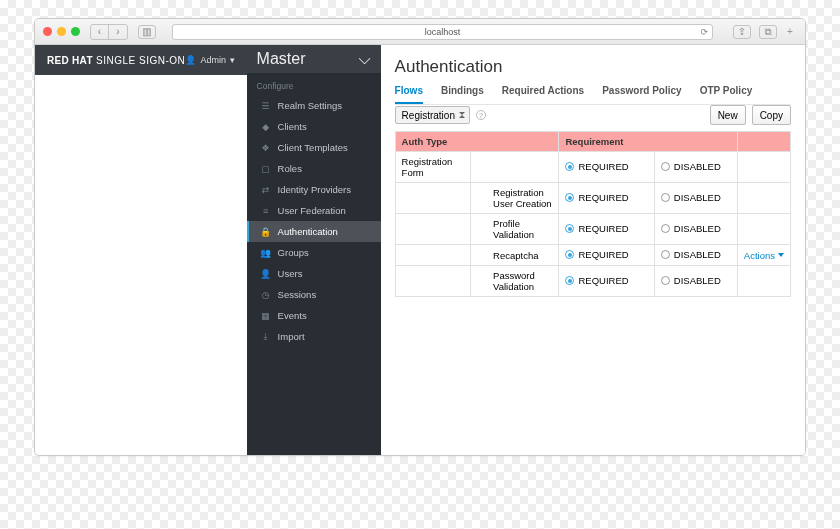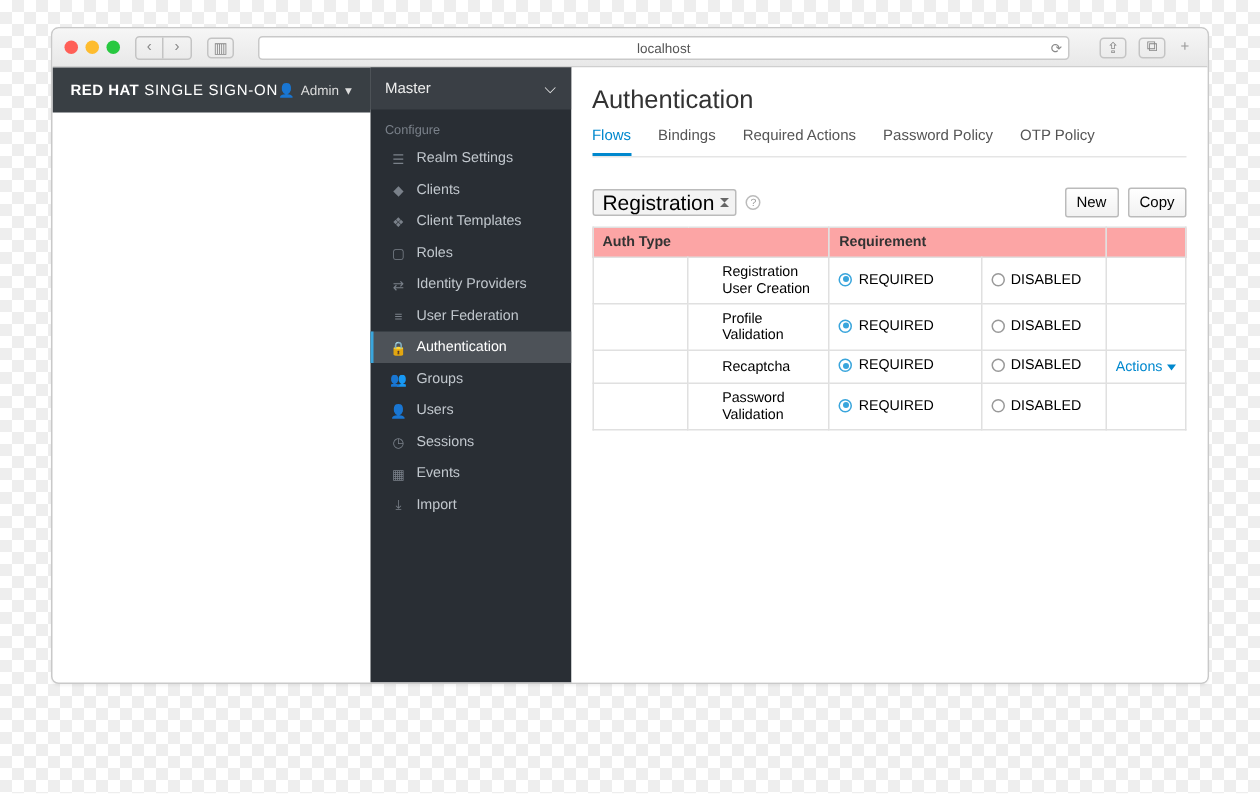--- a/index.html
+++ b/index.html
@@ -29,36 +29,36 @@
 .plus { width: 14px; text-align: center; color: #999; }
 
 .app { display: flex; height: calc(100% - 26px); flex-direction: row; }
 .brandbar { height: 30px; background: #393f44; color: #fff; display: flex; align-items: center; padding: 0 12px; font-size: 10px; justify-content: space-between; }
 .brand b { font-weight: 700; letter-spacing: .3px; }
 .brand { font-weight: 300; letter-spacing: .5px; }
 .userm { font-size: 9px; color: #ddd; display: flex; align-items: center; gap: 4px; }
 
 .body { flex: 1; display: flex; min-height: 0; }
 .sidebar { width: 134px; background: #292e34; color: #c1c7cd; display: flex; flex-direction: column; font-size: 9.5px; }
-.realm { background: #3a3f45; height: 28px; display: flex; align-items: center; justify-content: space-between; padding: 0 10px; font-size: 10px; color: #eee; }
+.realm { background: #3a3f45; height: 28px; display: flex; align-items: center; justify-content: space-between; padding: 0 10px; font-size: 16px; color: #eee; }
 .sect { color: #7a818a; font-size: 8.5px; padding: 8px 10px 4px; }
 .navi { list-style: none; }
 .navi li { display: flex; align-items: center; gap: 7px; height: 21px; padding: 0 10px 0 14px; cursor: pointer; color: #c1c7cd; }
 .navi li.active { background: #4d5258; color: #fff; border-left: 2px solid #39a5dc; padding-left: 12px; }
 .navi li .ic { width: 10px; display: inline-flex; justify-content: center; color: #7a818a; font-size: 9px; }
 .navi li.active .ic { color: #fff; }
 
 .main { flex: 1; background: #fff; padding: 12px 14px; overflow: auto; }
 h1.page { font-size: 17px; font-weight: 400; color: #333; margin-bottom: 8px; }
-.tabs { display: flex; gap: 18px; border-bottom: 1px solid #e5e5e5; font-size: 10px; margin-bottom: 20px; }
+.tabs { display: flex; gap: 18px; border-bottom: 1px solid #e5e5e5; font-size: 10px; margin-bottom: 0; font-weight: bold; }
 .tab { padding: 0 0 6px; color: #555; cursor: pointer; }
 .tab.active { color: #0088ce; border-bottom: 2px solid #0088ce; }
 
 .toolbar { display: flex; align-items: center; gap: 6px; margin-bottom: 6px; }
-.select { border: 1px solid #bbb; background: #f3f3f3; height: 18px; font-size: 14px; padding: 0 14px 0 6px; border-radius: 2px; position: relative; display: flex; align-items: center; }
+.select { border: 1px solid #bbb; background: #f3f3f3; height: 18px; font-size: 10px; padding: 0 14px 0 6px; border-radius: 2px; position: relative; display: flex; align-items: center; }
 .select::after { content: ""; position: absolute; right: 4px; top: 5px; width: 0; height: 0; border-left: 3px solid transparent; border-right: 3px solid transparent; border-top: 3px solid #666; }
 .select::before { content: ""; position: absolute; right: 4px; bottom: 5px; width: 0; height: 0; border-left: 3px solid transparent; border-right: 3px solid transparent; border-bottom: 3px solid #666; }
 .help { width: 10px; height: 10px; border: 1px solid #bbb; border-radius: 50%; font-size: 7px; color: #999; display: flex; align-items: center; justify-content: center; }
 .spacer { flex: 1; }
 .btn { border: 1px solid #bbb; background: linear-gradient(#fff,#f1f1f1); height: 20px; font-size: 10px; padding: 0 7px; border-radius: 2px; cursor: pointer; }
 
 table.flow { width: 100%; border-collapse: collapse; font-size: 9.5px; }
 table.flow th, table.flow td { border: 1px solid #e0e0e0; padding: 4px 6px; text-align: left; vertical-align: middle; height: 20px; }
 table.flow th { background: #fca5a5; font-weight: 700; color: #333; }
 .indent { padding-left: 22px !important; }
@@ -198,20 +198,27 @@
               </colgroup>
           <thead>
             <tr>
               <th colspan="2">Auth Type</th>
               <th colspan="2">Requirement</th>
               <th></th>
             </tr>
           </thead>
           <tbody id="flow-body">
                 <tr>
+                  <td>Registration Form</td>
+                  <td></td>
+                  <td><span class="radio"><span class="rdot on"></span>REQUIRED</span></td>
+                  <td><span class="radio"><span class="rdot "></span>DISABLED</span></td>
+                  <td></td>
+                </tr>
+                <tr>
                   <td></td>
                   <td class="indent">Registration User Creation</td>
                   <td><span class="radio"><span class="rdot on"></span>REQUIRED</span></td>
                   <td><span class="radio"><span class="rdot "></span>DISABLED</span></td>
                   <td></td>
                 </tr>
                 <tr>
                   <td></td>
                   <td class="indent">Profile Validation</td>
                   <td><span class="radio"><span class="rdot on"></span>REQUIRED</span></td>

